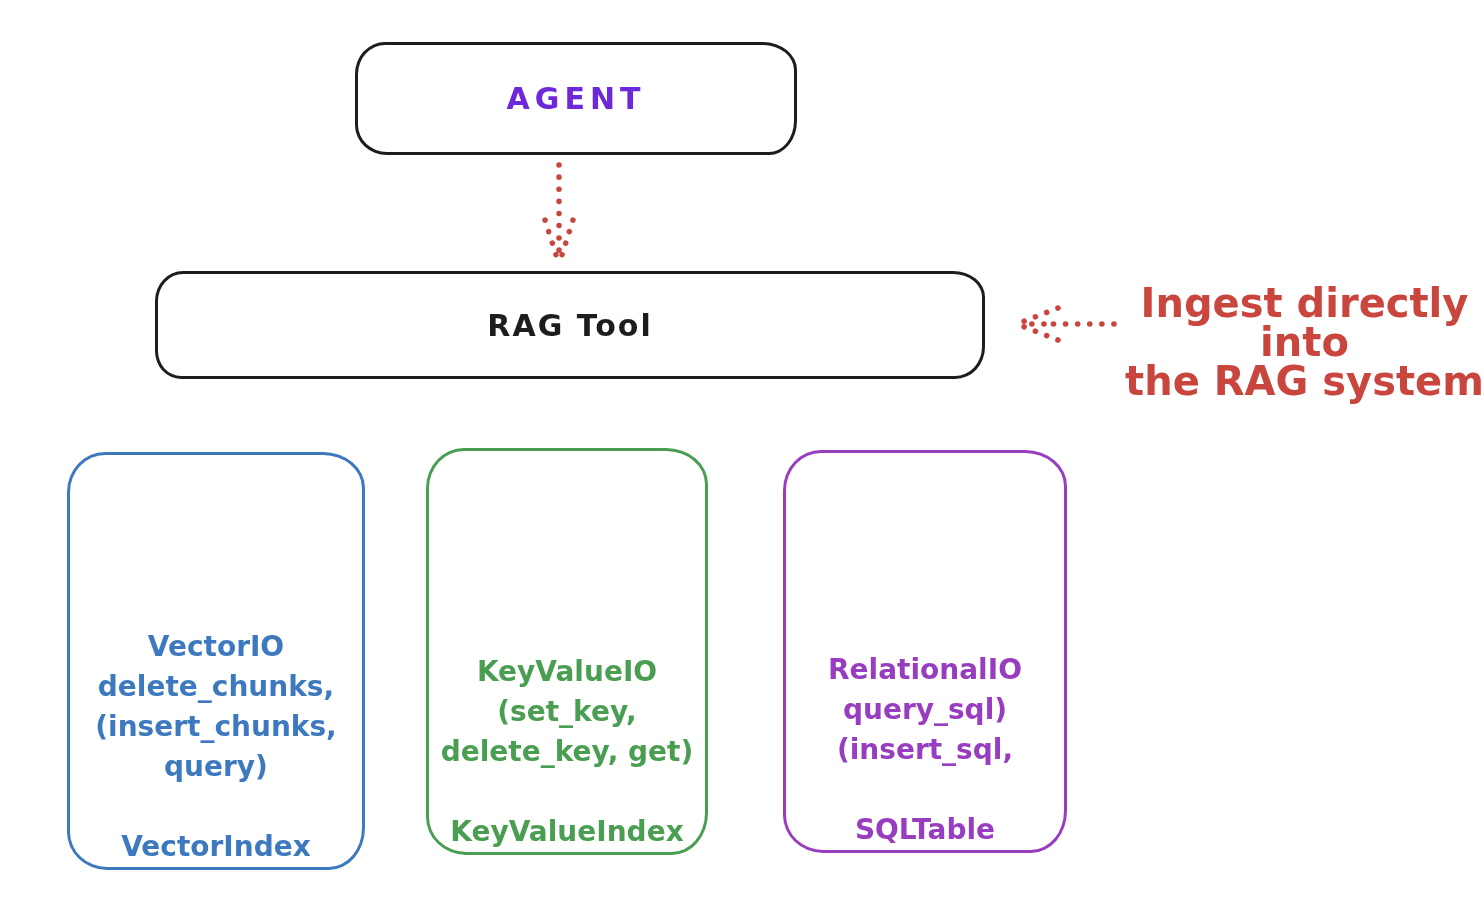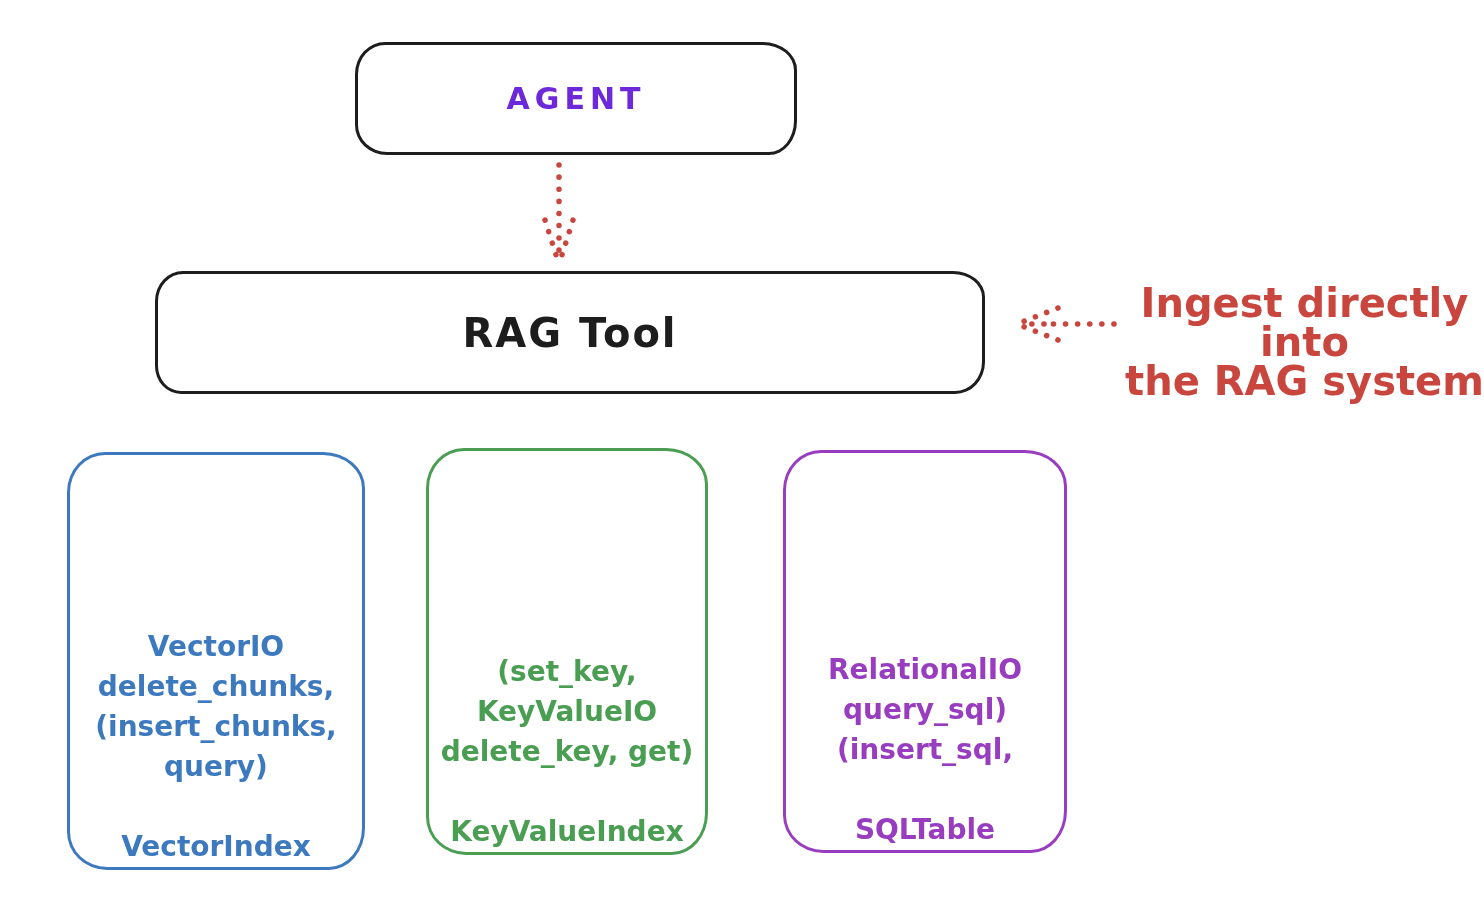--- a/index.html
+++ b/index.html
@@ -24,24 +24,24 @@
     background: #ffffff;
   }
   
   .agent-box {
     left: 355px; top: 42px; width: 442px; height: 113px;
     border: 3.5px solid #1d1d1d;
     border-radius: 30px 34px 28px 32px / 32px 28px 34px 30px;
     font-size: 30px; font-weight: 600; letter-spacing: 5px; color: #6d28d9;
   }
   .rag-box {
-    left: 155px; top: 271px; width: 830px; height: 123px;
+    left: 155px; top: 271px; width: 830px; height: 108px;
     border: 3.5px solid #1d1d1d;
     border-radius: 28px 32px 30px 26px / 30px 26px 32px 28px;
-    font-size: 40px; font-weight: 600; letter-spacing: 2px; color: #1d1d1d;
+    font-size: 30px; font-weight: 600; letter-spacing: 2px; color: #1d1d1d;
   }
   
   .sbox {
     border-width: 3.5px;
     border-style: solid;
     border-radius: 38px 42px 36px 40px / 40px 36px 42px 38px;
     flex-direction: column;
     align-items: center;
     justify-content: flex-end;
     text-align: center;
@@ -107,22 +107,22 @@
       <div>VectorIO</div>
       <div>delete_chunks,</div>
       <div>(insert_chunks,</div>
       <div>query)</div>
     </div>
     <div class="sbox-footer">VectorIndex</div>
   </div>
 
   <div class="box sbox sbox-green">
     <div class="sbox-text">
+      <div>KeyValueIO</div>
       <div>(set_key,</div>
-      <div>KeyValueIO</div>
       <div>delete_key, get)</div>
     </div>
     <div class="sbox-footer">KeyValueIndex</div>
   </div>
 
   <div class="box sbox sbox-purple">
     <div class="sbox-text">
       <div>RelationalIO</div>
       <div>query_sql)</div>
       <div>(insert_sql,</div>

